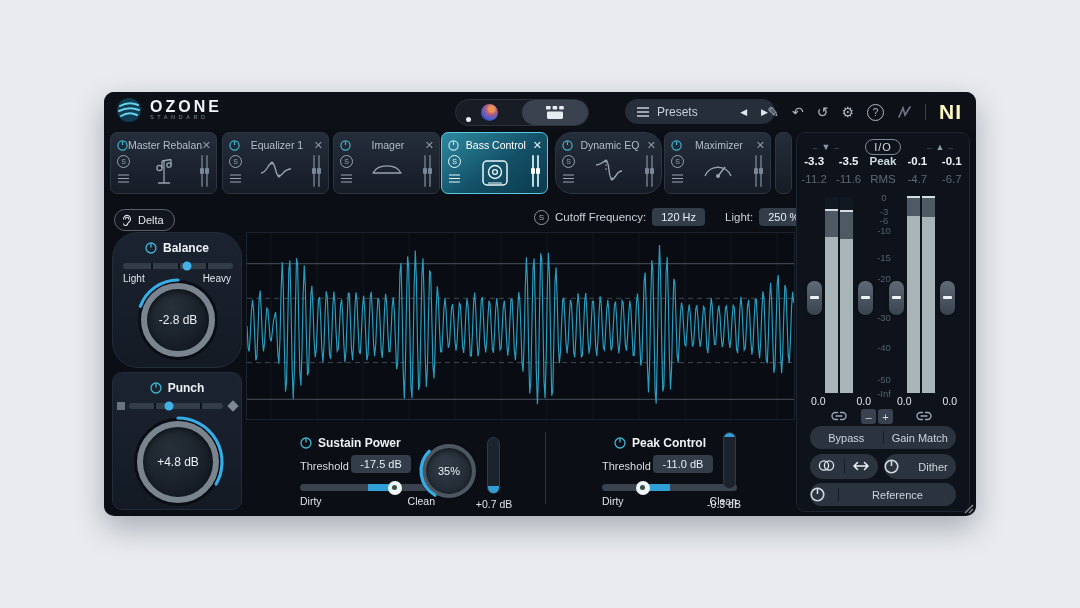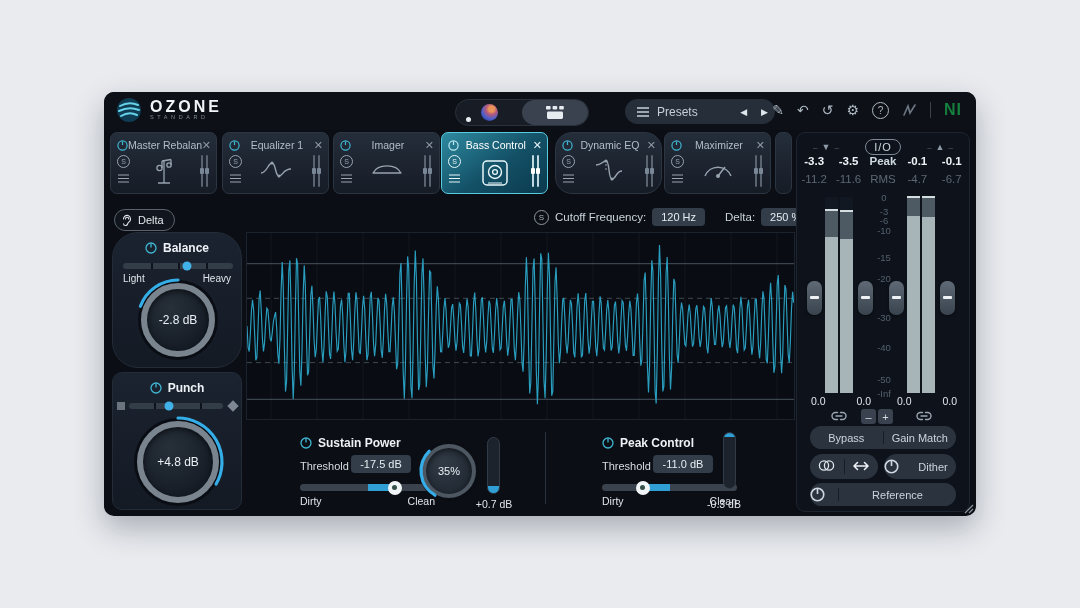--- a/index.html
+++ b/index.html
@@ -17,21 +17,21 @@
   .sphere{width:17px;height:17px;border-radius:50%;background:radial-gradient(circle at 62% 30%,#e9935a 0 18%,#b55a7a 34%,#4a5fd0 62%,#1d2752 100%);}
   .vt-dot{position:absolute;left:10px;bottom:3px;width:5px;height:5px;border-radius:50%;background:#e8edf2;}
   .presets{position:absolute;left:521px;top:7px;width:150px;height:25px;background:#262e39;border-radius:13px;display:flex;align-items:center;color:#c6d0d9;font-size:12px;}
   .presets .menu-ic{margin:0 8px 0 12px;}
   .presets .lbl{flex:1;}
   .presets .arr{color:#dfe6ec;font-size:9px;padding:0 7px;}
   .hicons{position:absolute;right:14px;top:8px;display:flex;align-items:center;gap:13px;color:#aeb9c4;}
   .hico{font-size:14px;line-height:20px;cursor:default;}
   .help-ico{width:15px;height:15px;border:1.2px solid #aeb9c4;border-radius:50%;font-size:10px;display:flex;align-items:center;justify-content:center;}
   .sep{width:1px;height:16px;background:#39424d;}
-  .ni{color:#15803d;font-weight:bold;font-size:16px;letter-spacing:1px;}
+  .ni{color:#fef9c3;font-weight:bold;font-size:21px;letter-spacing:1px;}
   
   .tabstrip{position:absolute;left:0;top:40px;width:690px;height:64px;}
   .tab{position:absolute;top:0;height:62px;width:107px;border-radius:7px;background:linear-gradient(180deg,#242d3a 0%,#161c26 100%);border:1px solid #2c3542;box-sizing:border-box;}
   .tab.sel{background:linear-gradient(145deg,#2e8aa0 0%,#135066 55%,#0b3a4e 100%);border:1px solid #59cbdf;}
   .tab-top{position:absolute;left:6px;right:5px;top:5px;height:14px;display:flex;align-items:center;}
   .tab-title{flex:1;text-align:center;font-size:10.5px;color:#b2bec9;white-space:nowrap;overflow:hidden;}
   .tab.sel .tab-title{color:#ffffff;}
   .tab-x{color:#8d98a4;font-size:11px;}
   .tab.sel .tab-x{color:#e7f4f8;}
   .tab-left{position:absolute;left:6px;top:22px;display:flex;flex-direction:column;gap:6px;align-items:center;}
@@ -372,21 +372,21 @@
     <svg width="12" height="13" viewBox="0 0 12 13">
       <path d="M2.5,5 a3.5,3.8 0 1 1 7,0.4 c0,2.2-2.6,2.6-2.9,4.6 a2.1,2.1 0 0 1-4.1,-0.3 M4.5,5 a1.6,1.8 0 1 1 3.2,0" stroke="#dfe5ea" stroke-width="1.1" fill="none" stroke-linecap="round"></path>
     </svg>
     <span>Delta</span>
   </div>
   <div class="cutrow">
     <span class="scirc">S</span>
     <span>Cutoff Frequency:</span>
     <span class="valbox">120 Hz</span>
     <span style="width:8px"></span>
-    <span>Delta:</span>
+    <span>Light:</span>
     <span class="valbox">250 %</span>
     <span class="reset-ic">↻</span>
   </div>
 
   <div class="panel p-balance">
     <div class="p-head">
       <span class="pwr-ic">
             <svg width="12" height="12" viewBox="0 0 12 12" style="display:block">
               <circle cx="6" cy="6" r="5" stroke="#3fb6d3" stroke-width="1.3" fill="none"></circle>
               <line x1="6" y1="1.5" x2="6" y2="5.5" stroke="#3fb6d3" stroke-width="1.3"></line>
@@ -484,21 +484,21 @@
   <svg class="arcsvg" id="sus-arc" style="left:312px;top:346px;" width="66" height="66">
         <path d="M19.0,57.2 A28,28 0 0 1 13.2,13.2" stroke="#35aee8" stroke-width="3.2" fill="none" stroke-linecap="round"></path>
       </svg>
   <div class="vmeter" id="sus-meter" style="left:383px;top:345px;height:57px;">
         <span class="fillb" style="bottom:0;height:12%"></span>
       </div>
   <span class="vm-label" style="left:366px;top:406px;width:48px;">+0.7 dB</span>
 
   <div class="vdivider" style="left:441px;top:340px;height:72px;"></div>
 
-  <div class="grp-title" style="left:498px;top:344px;">
+  <div class="grp-title" style="left:510px;top:344px;">
     <span class="pwr-ic">
           <svg width="12" height="12" viewBox="0 0 12 12" style="display:block">
             <circle cx="6" cy="6" r="5" stroke="#3fb6d3" stroke-width="1.3" fill="none"></circle>
             <line x1="6" y1="1.5" x2="6" y2="5.5" stroke="#3fb6d3" stroke-width="1.3"></line>
           </svg>
         </span>
     <span>Peak Control</span>
   </div>
   <span class="thr-label" style="left:498px;top:368px;">Threshold</span>
   <span class="valbox abs" style="left:549px;top:363px;width:42px;text-align:center;">-11.0 dB</span>

